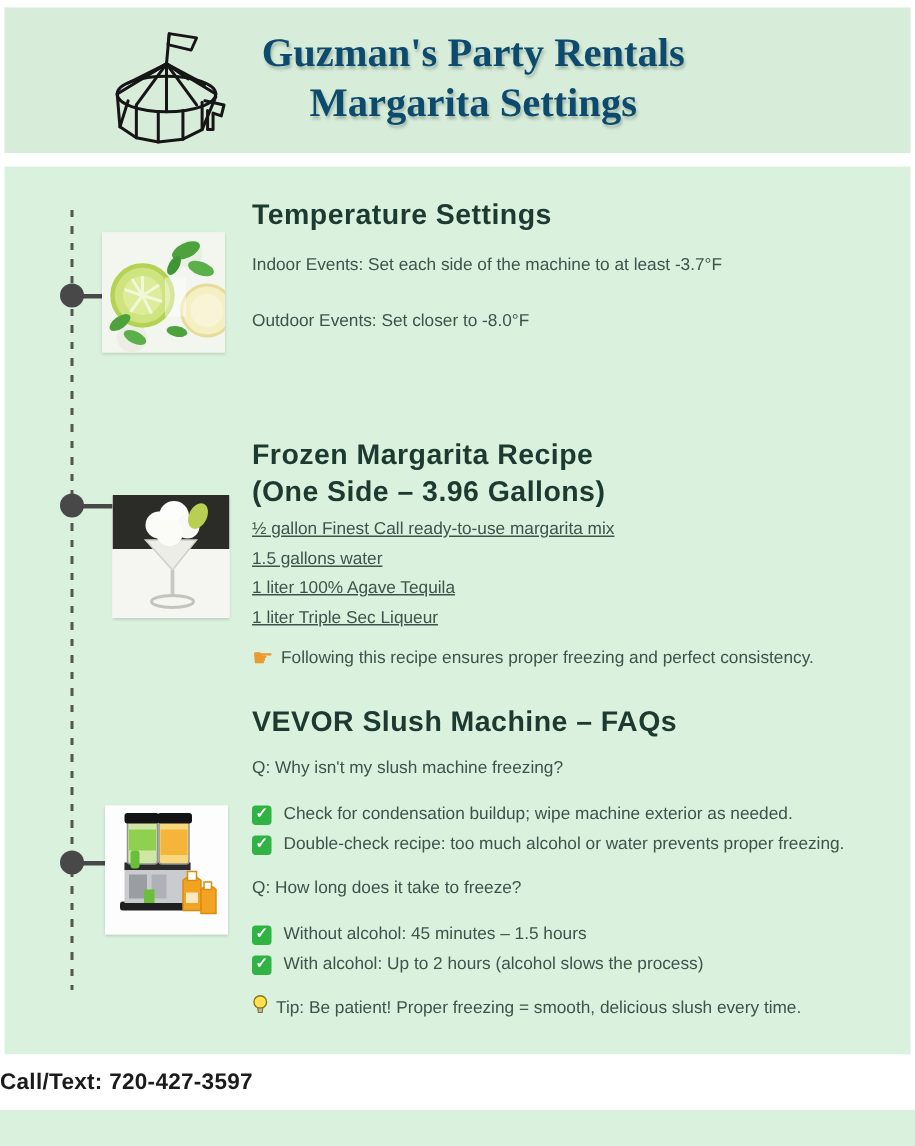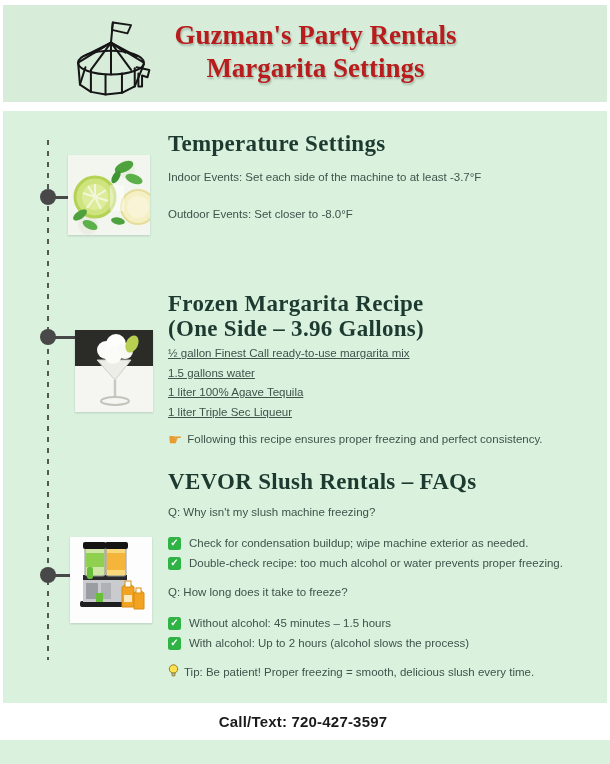--- a/index.html
+++ b/index.html
@@ -9,42 +9,42 @@
   }
   
   .header{
     position:absolute;left:3px;top:5px;width:604px;height:97px;
     background:#d7ecd9;
   }
   .logo{position:absolute;left:62px;top:12px;width:92px;height:84px;}
   .title{
     position:absolute;left:140px;top:14px;width:345px;text-align:center;
     font-family:"Liberation Serif", "DejaVu Serif", serif;
-    font-weight:700;font-size:27px;line-height:33px;color:#b91c1c;
+    font-weight:700;font-size:27px;line-height:33px;color:#0c4a6e;
     text-shadow:1px 2px 2px rgba(40,70,55,0.30);
   }
   
   .main{
     position:absolute;left:3px;top:111px;width:604px;height:592px;
     background:#daf1de;
   }
   
   .tl-line{
     position:absolute;left:44px;top:29px;width:2px;height:520px;
     background:repeating-linear-gradient(to bottom,#50584f 0 5px,transparent 5px 11px);
   }
   .tl-dot{position:absolute;width:16px;height:16px;border-radius:50%;background:#484848;left:37px;}
   .tl-connector{position:absolute;left:45px;width:30px;height:3px;background:#484848;}
   
   .photo{position:absolute;background:#fff;box-shadow:0 1px 2px rgba(0,0,0,0.15);}
   
   .sec-heading{
     position:absolute;left:165px;width:440px;
-    font-family:Liberation Serif, serif;
-    font-weight:700;font-size:23px;line-height:25px;color:#1d3a31;
+    font-family:Liberation Sans, sans-serif;
+    font-weight:700;font-size:19px;line-height:25px;color:#1d3a31;
     letter-spacing:0.3px;
   }
   .body-text{
     position:absolute;left:165px;width:440px;
     font-size:11.5px;line-height:20px;color:#40524a;
   }
   .ingredients div{font-size:11.5px;line-height:19.5px;color:#40524a;text-decoration:underline;}
   .check-row{display:flex;align-items:center;gap:8px;}
   .check-icon{
     display:inline-flex;align-items:center;justify-content:center;
@@ -52,21 +52,21 @@
     color:#ffffff;font-size:10px;font-weight:bold;flex:0 0 13px;
   }
   .inline-ico{display:inline-block;vertical-align:-2px;margin-right:5px;}
   .pointer-ico{
     display:inline-block;color:#e89b2e;font-size:16px;line-height:11px;
     vertical-align:-2px;margin-right:5px;font-family:"DejaVu Sans",sans-serif;
   }
   
   .footer-band{
     position:absolute;left:0;top:703px;width:606px;height:37px;background:#ffffff;
-    display:flex;align-items:center;justify-content:center;
+    display:flex;align-items:center;justify-content:flex-start;
   }
   .footer-text{font-size:15px;font-weight:bold;color:#1b1b1b;letter-spacing:0.2px;}
   .bottom-band{position:absolute;left:0;top:740px;width:610px;height:24px;background:#daf1de;}
 </style>
 </head>
 <body>
 
 <div class="page">
 
   <div class="header">
@@ -185,21 +185,21 @@
     <div class="body-text ingredients" style="top:233px">
       <div>½ gallon Finest Call ready-to-use margarita mix</div>
       <div>1.5 gallons water</div>
       <div>1 liter 100% Agave Tequila</div>
       <div>1 liter Triple Sec Liqueur</div>
     </div>
     <div class="body-text" style="top:318px">
       <span class="pointer-ico">☛</span><span>Following this recipe ensures proper freezing and perfect consistency.</span>
     </div>
 
-    <div class="sec-heading" style="top:358px">VEVOR Slush Rentals – FAQs</div>
+    <div class="sec-heading" style="top:358px">VEVOR Slush Machine – FAQs</div>
     <div class="body-text" style="top:391px">Q: Why isn't my slush machine freezing?</div>
     <div class="body-text check-row" style="top:422px">
       <span class="check-icon">✓</span>
       <span>Check for condensation buildup; wipe machine exterior as needed.</span>
     </div>
     <div class="body-text check-row" style="top:442px">
       <span class="check-icon">✓</span>
       <span>Double-check recipe: too much alcohol or water prevents proper freezing.</span>
     </div>
     <div class="body-text" style="top:471px">Q: How long does it take to freeze?</div>

